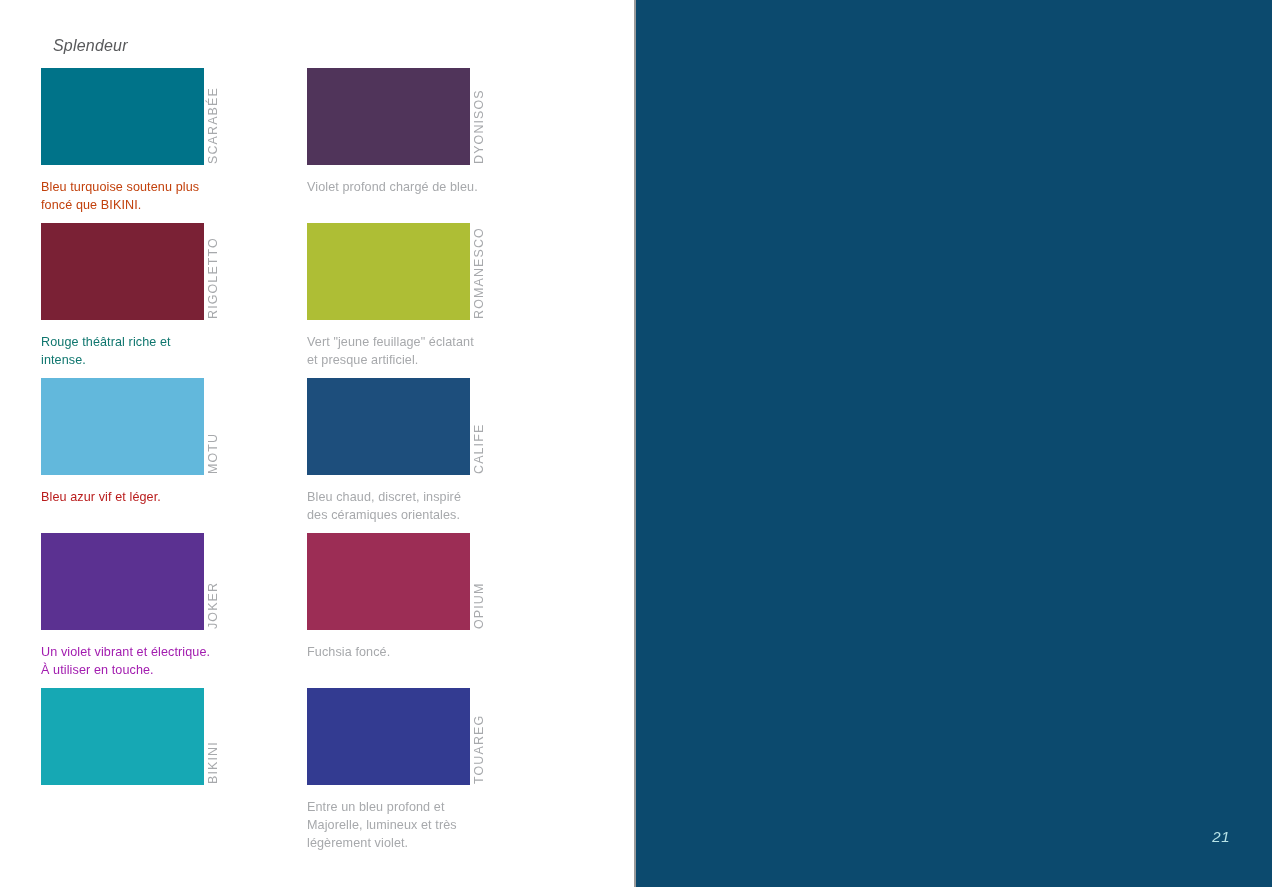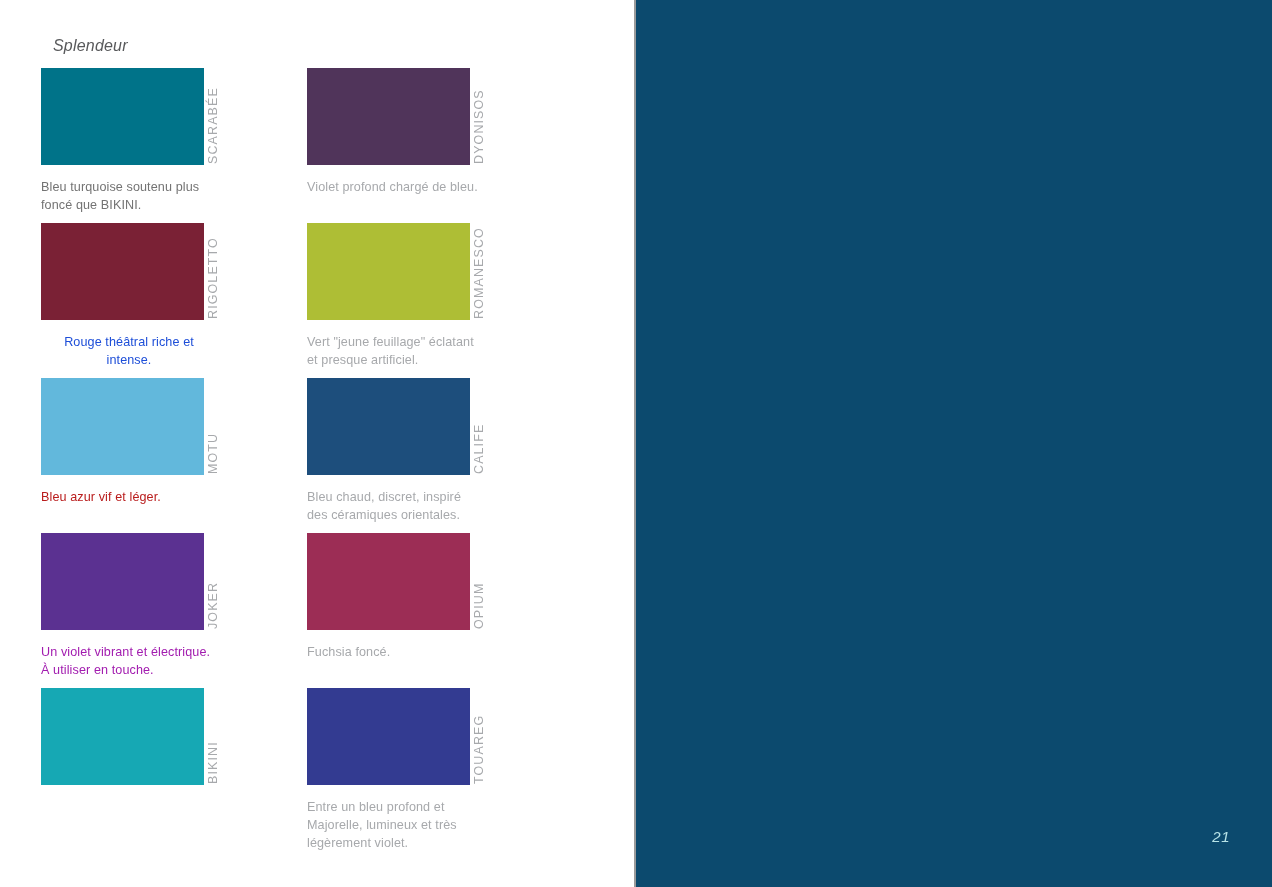--- a/index.html
+++ b/index.html
@@ -125,35 +125,35 @@
   <div id="left-page">
 
     <div id="section-title" style="color: rgb(88, 89, 91);">Splendeur</div>
 
     <div id="swatch-grid">
         <div class="swatch-cell" style="left: 0px; top: 0px;">
           <div class="swatch-box-wrap">
             <div class="swatch-box" style="background: rgb(0, 115, 137);"></div>
             <div class="swatch-name" style="color: rgb(167, 169, 172);">SCARABÉE</div>
           </div>
-          <div class="swatch-desc" style="color: #737373;">Bleu turquoise soutenu plus foncé que BIKINI.</div>
+          <div class="swatch-desc" style="color: #c2410c;">Bleu turquoise soutenu plus foncé que BIKINI.</div>
         </div>
         <div class="swatch-cell" style="left: 266px; top: 0px;">
           <div class="swatch-box-wrap">
             <div class="swatch-box" style="background: rgb(80, 52, 90);"></div>
             <div class="swatch-name" style="color: rgb(167, 169, 172);">DYONISOS</div>
           </div>
           <div class="swatch-desc" style="color: rgb(167, 169, 172);">Violet profond chargé de bleu.</div>
         </div>
         <div class="swatch-cell" style="left: 0px; top: 155px;">
           <div class="swatch-box-wrap">
             <div class="swatch-box" style="background: rgb(122, 33, 53);"></div>
             <div class="swatch-name" style="color: rgb(167, 169, 172);">RIGOLETTO</div>
           </div>
-          <div class="swatch-desc" style="color: #1d4ed8; text-align: center;">Rouge théâtral riche et intense.</div>
+          <div class="swatch-desc" style="color: #0f766e;">Rouge théâtral riche et intense.</div>
         </div>
         <div class="swatch-cell" style="left: 266px; top: 155px;">
           <div class="swatch-box-wrap">
             <div class="swatch-box" style="background: rgb(174, 190, 53);"></div>
             <div class="swatch-name" style="color: rgb(167, 169, 172);">ROMANESCO</div>
           </div>
           <div class="swatch-desc" style="color: rgb(167, 169, 172);">Vert "jeune feuillage" éclatant et presque artificiel.</div>
         </div>
         <div class="swatch-cell" style="left: 0px; top: 310px;">
           <div class="swatch-box-wrap">

